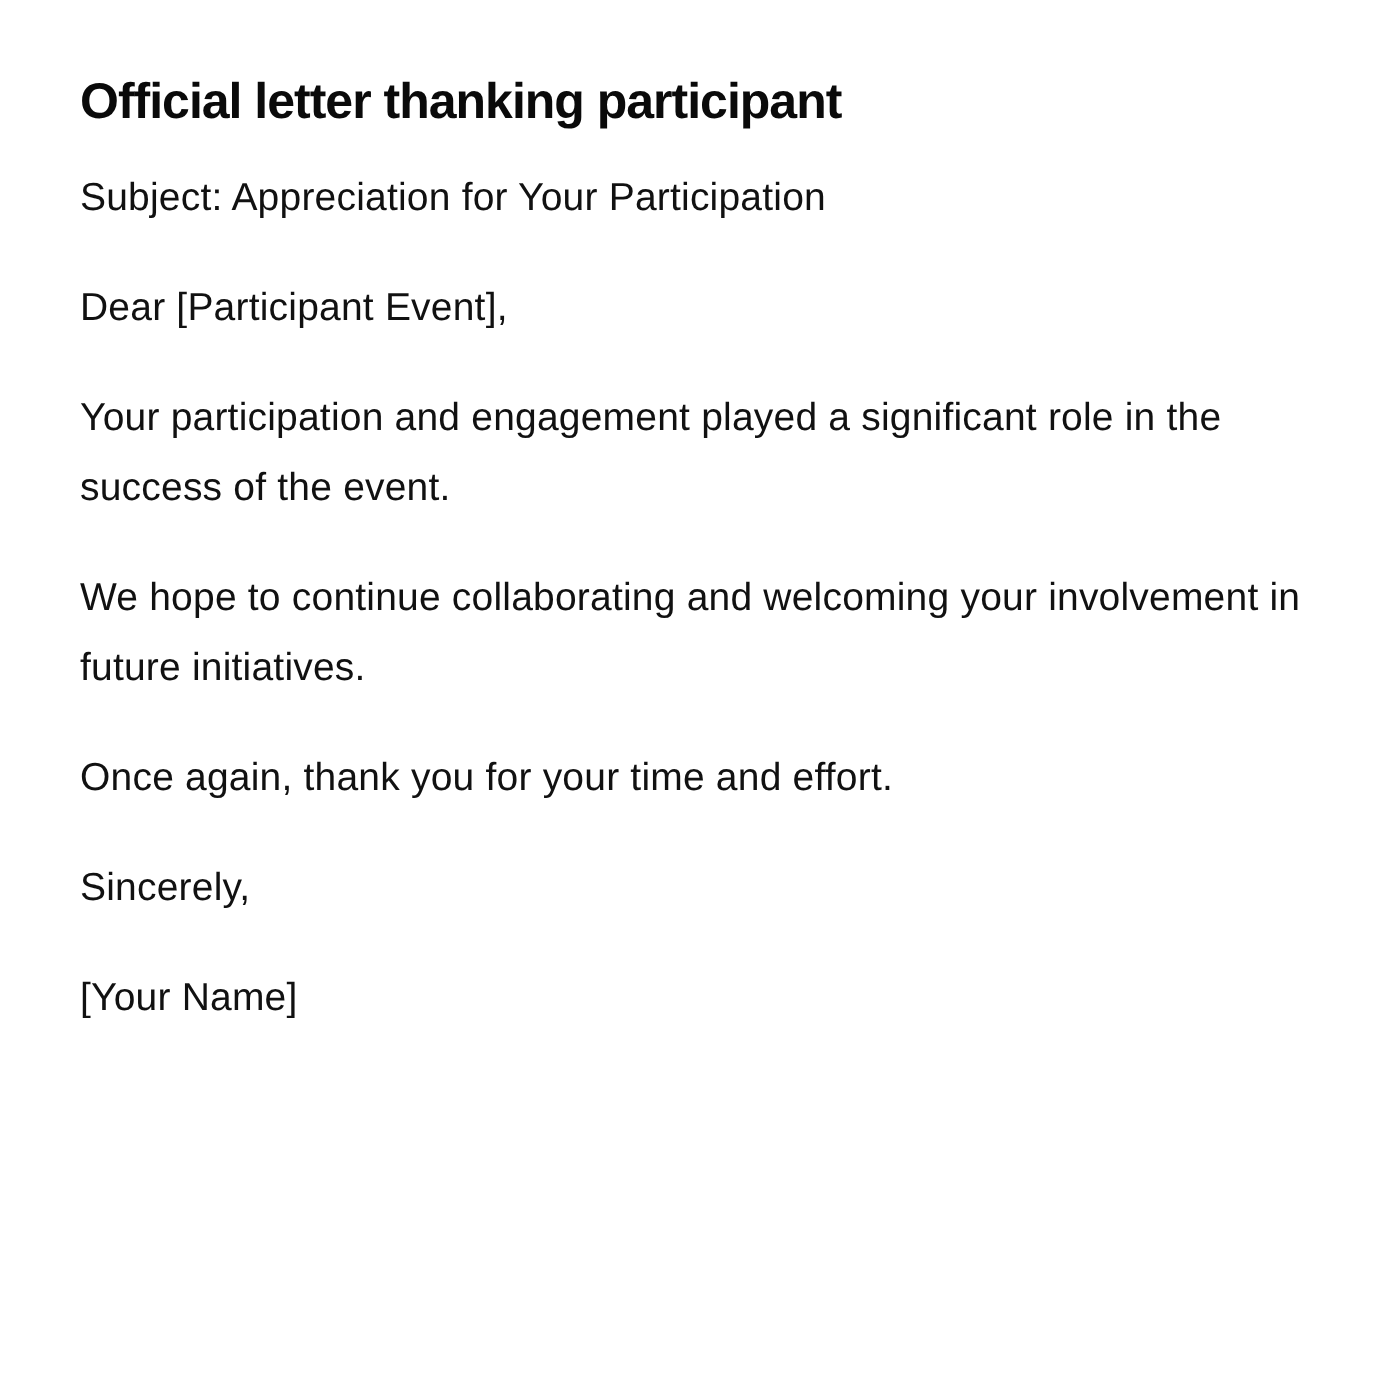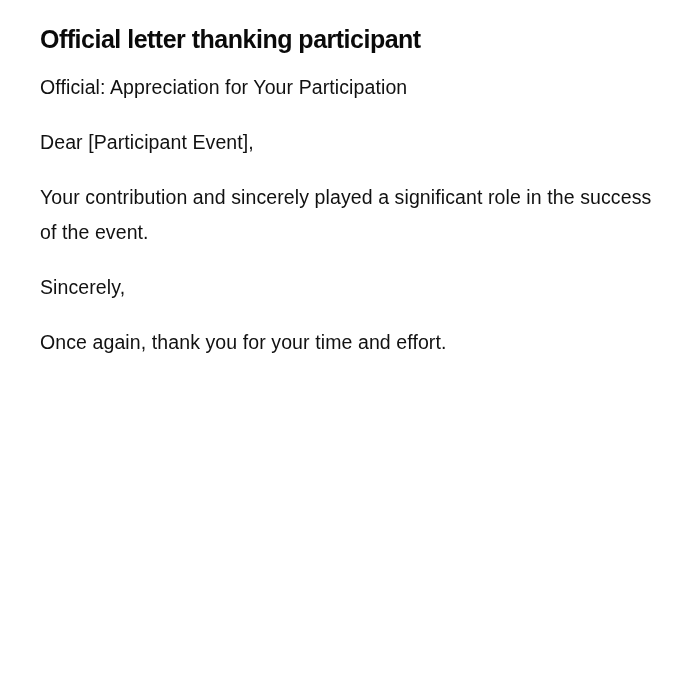--- a/index.html
+++ b/index.html
@@ -9,21 +9,21 @@
     }
     body {
       width: 700px;
       height: 696px;
       overflow: hidden;
       font-family: "Liberation Sans", sans-serif;
       color: #111111;
     }
     .page {
       position: relative;
-      padding: 24px 40px 0 40px;
+      padding: 36px 40px 0 40px;
       box-sizing: border-box;
       width: 700px;
     }
     .title {
       font-size: 25px;
       font-weight: bold;
       letter-spacing: -0.5px;
       margin: 0 0 16px 0;
       line-height: 30px;
       color: #0a0a0a;
@@ -34,18 +34,20 @@
       margin: 0 0 20px 0;
       color: #111111;
       letter-spacing: 0.1px;
     }
   </style>
 </head>
 <body>
 
 <div class="page">
   <h1 class="title">Official letter thanking participant</h1>
-  <p class="para">Official: Appreciation for Your Participation</p>
+  <p class="para">Subject: Appreciation for Your Participation</p>
   <p class="para">Dear [Participant Event],</p>
-  <p class="para">Your contribution and sincerely played a significant role in the success of the event.</p>
+  <p class="para">Your participation and engagement played a significant role in the success of the event.</p>
+  <p class="para">We hope to continue collaborating and welcoming your involvement in future initiatives.</p>
+  <p class="para">Once again, thank you for your time and effort.</p>
   <p class="para">Sincerely,</p>
-  <p class="para">Once again, thank you for your time and effort.</p>
+  <p class="para">[Your Name]</p>
 </div>
 
 </body></html>

